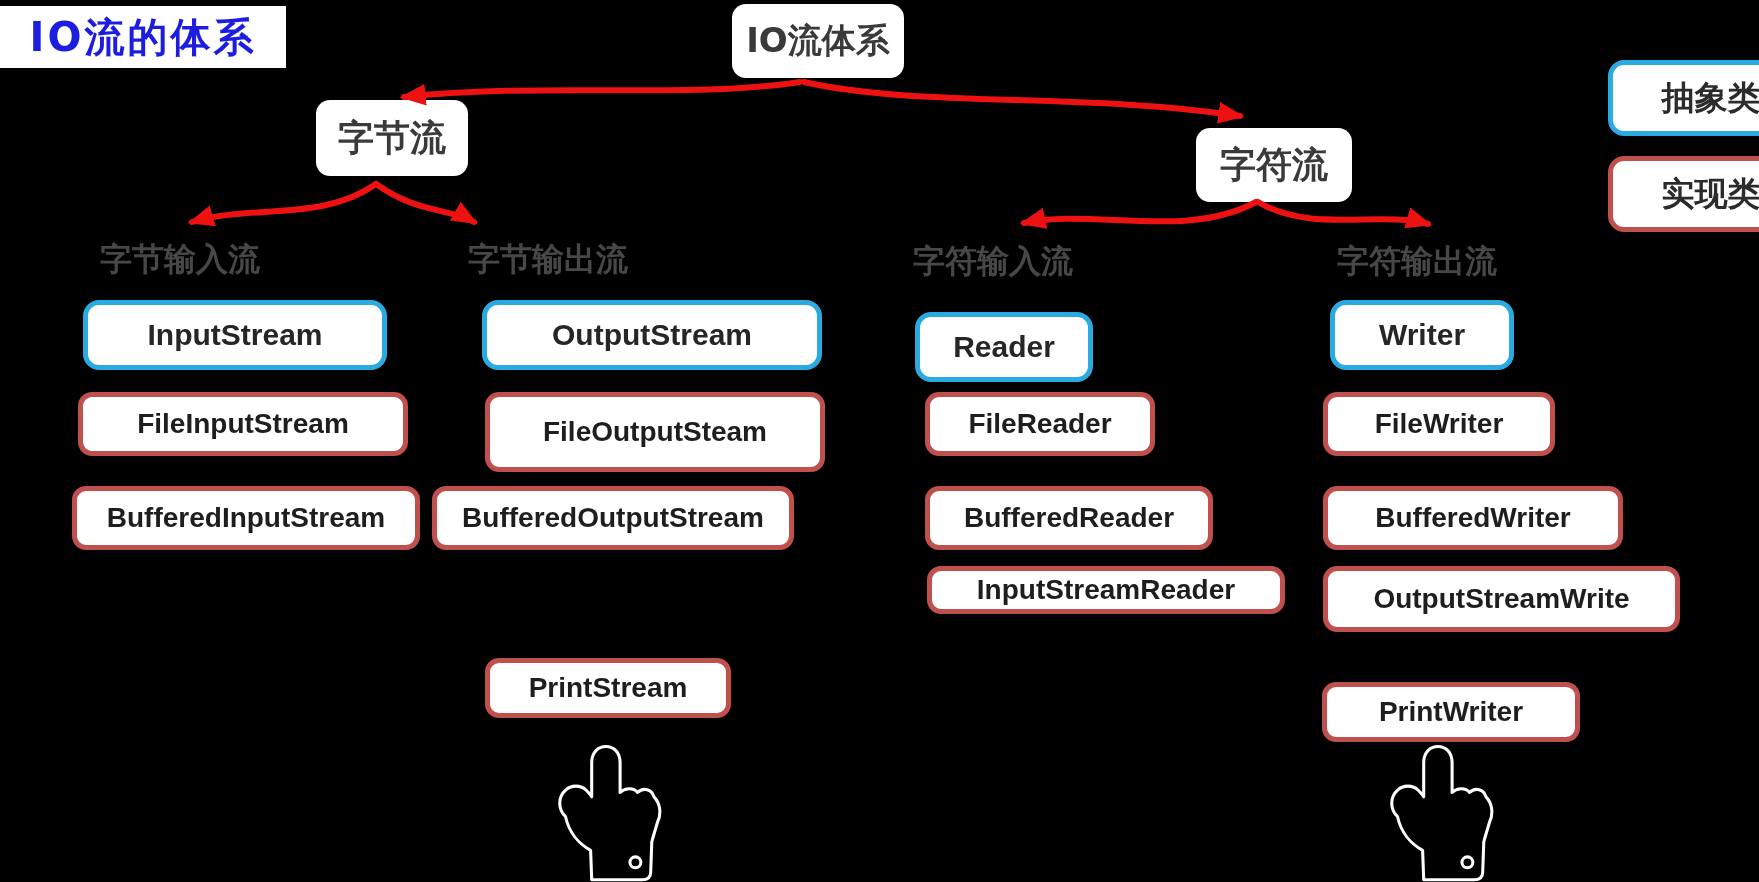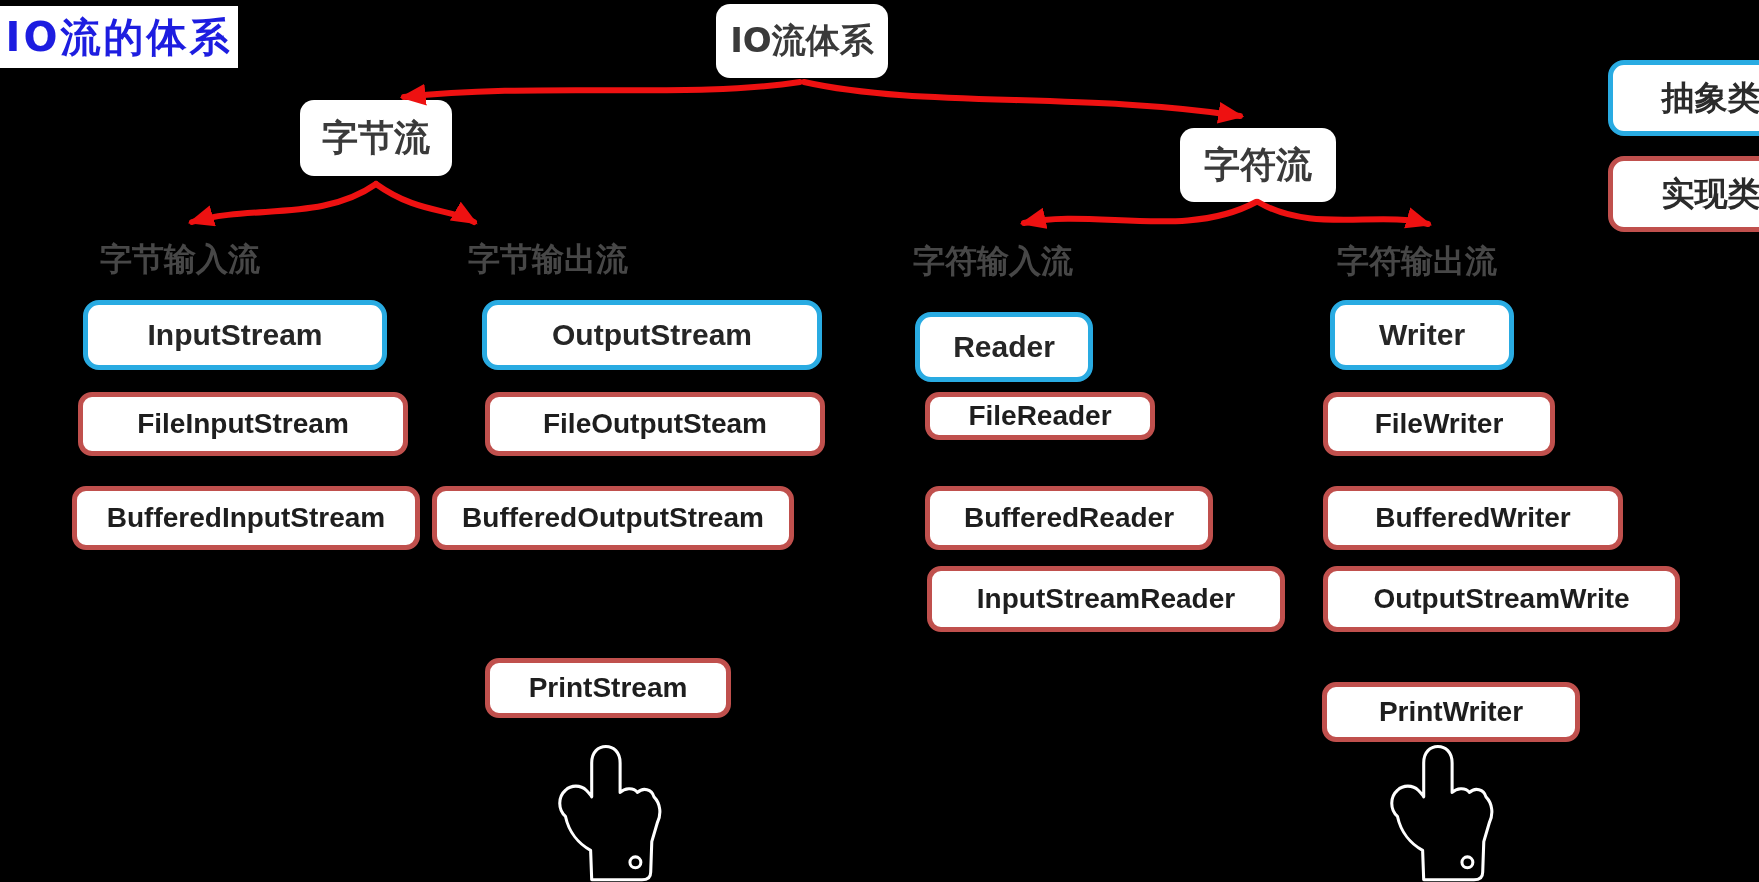--- a/index.html
+++ b/index.html
@@ -6,30 +6,30 @@
   .stage{
     position:relative;width:1759px;height:882px;background:#000;
     overflow:hidden;font-family:"DejaVu Sans",sans-serif;
   }
   .node{
     position:absolute;background:#fff;box-sizing:border-box;
     display:flex;align-items:center;justify-content:center;
     font-family:Liberation Sans, sans-serif;
     font-weight:bold;color:#222;white-space:nowrap;z-index:2;
   }
-  .plain{border-radius:14px;color:#3a3a3a;}
+  .plain{border-radius:14px;color:#3a3a3a;margin-left:16px;}
   .abs{border:5px solid #29abe2;border-radius:16px;font-size:30px;color:#262626;}
   .impl{border:5px solid #c0504d;border-radius:14px;font-size:28px;color:#1e1e1e;}
   .cjk{font-family:"DejaVu Sans","Liberation Sans",sans-serif;}
   .heading{
     position:absolute;color:#474747;font-weight:bold;font-size:32px;
     font-family:"DejaVu Sans","Liberation Sans",sans-serif;white-space:nowrap;z-index:2;
   }
   .title-plate{
-    position:absolute;left:0;top:6px;width:238px;height:62px;background:#fff;
+    position:absolute;left:0;top:6px;width:286px;height:62px;background:#fff;
     display:flex;align-items:center;justify-content:center;z-index:2;
   }
   .title-text{
     color:#1d1de0;font-weight:bold;font-size:40px;letter-spacing:3px;
     font-family:"DejaVu Sans","Liberation Sans",sans-serif;white-space:nowrap;
   }
   .legend-box{
     position:absolute;left:1608px;width:206px;height:76px;background:#fff;
     box-sizing:border-box;border-radius:16px;display:flex;align-items:center;justify-content:center;
     font-size:33px;font-weight:bold;color:#2b2b2b;z-index:2;
@@ -58,30 +58,30 @@
   <div class="heading" style="left:468px;top:238px;">字节输出流</div>
   <div class="heading" style="left:913px;top:240px;">字符输入流</div>
   <div class="heading" style="left:1337px;top:240px;">字符输出流</div>
 
   <div class="node abs" style="left:83px;top:300px;width:304px;height:70px;">InputStream</div>
   <div class="node abs" style="left:482px;top:300px;width:340px;height:70px;">OutputStream</div>
   <div class="node abs" style="left:915px;top:312px;width:178px;height:70px;">Reader</div>
   <div class="node abs" style="left:1330px;top:300px;width:184px;height:70px;">Writer</div>
 
   <div class="node impl" style="left:78px;top:392px;width:330px;height:64px;">FileInputStream</div>
-  <div class="node impl" style="left:485px;top:392px;width:340px;height:64px;">FileOutputSteam</div>
-  <div class="node impl" style="left:925px;top:392px;width:230px;height:48px;">FileReader</div>
+  <div class="node impl" style="left:485px;top:392px;width:340px;height:80px;">FileOutputSteam</div>
+  <div class="node impl" style="left:925px;top:392px;width:230px;height:64px;">FileReader</div>
   <div class="node impl" style="left:1323px;top:392px;width:232px;height:64px;">FileWriter</div>
 
   <div class="node impl" style="left:72px;top:486px;width:348px;height:64px;">BufferedInputStream</div>
   <div class="node impl" style="left:432px;top:486px;width:362px;height:64px;">BufferedOutputStream</div>
   <div class="node impl" style="left:925px;top:486px;width:288px;height:64px;">BufferedReader</div>
   <div class="node impl" style="left:1323px;top:486px;width:300px;height:64px;">BufferedWriter</div>
 
-  <div class="node impl" style="left:927px;top:566px;width:358px;height:66px;">InputStreamReader</div>
+  <div class="node impl" style="left:927px;top:566px;width:358px;height:48px;">InputStreamReader</div>
   <div class="node impl" style="left:1323px;top:566px;width:357px;height:66px;">OutputStreamWrite</div>
 
   <div class="node impl" style="left:485px;top:658px;width:246px;height:60px;">PrintStream</div>
   <div class="node impl" style="left:1322px;top:682px;width:258px;height:60px;">PrintWriter</div>
 
   <div class="legend-box legend-abs">抽象类</div>
   <div class="legend-box legend-impl">实现类</div>
 
   <svg class="overlay" width="1759" height="882" viewBox="0 0 1759 882">
     <defs>

